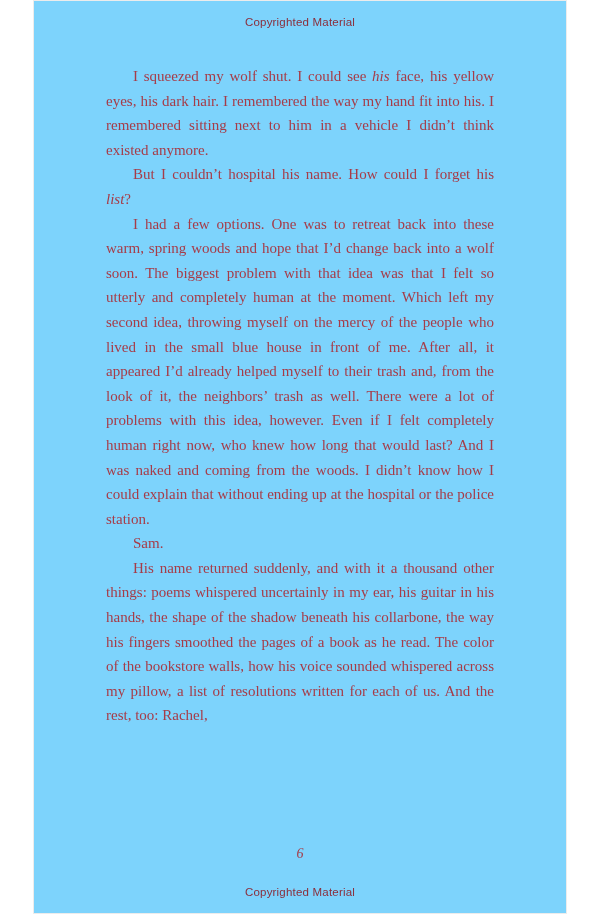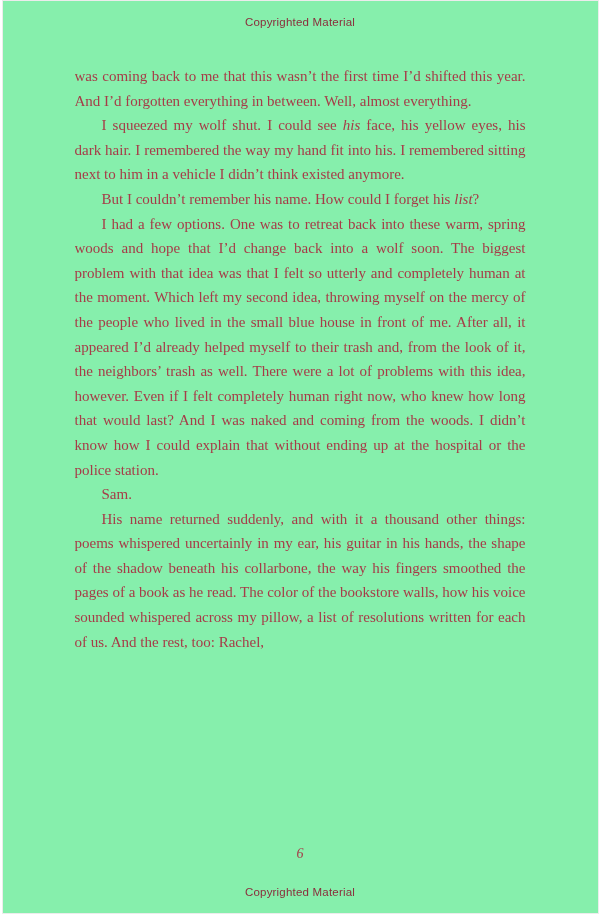--- a/index.html
+++ b/index.html
@@ -5,24 +5,24 @@
   :root {
     --ink: #a63c48;
     --copyright-ink: #8a2e3c;
   }
   * { margin: 0; padding: 0; box-sizing: border-box; }
   html, body {
     background: #ffffff;
   }
   .page {
     position: relative;
-    width: 597px;
+    width: 534px;
     height: 914px;
     margin: 0 auto;
-    background: #86efac;
+    background: #7dd3fc;
     border: 1px solid #ececec;
     font-family: "Liberation Serif", "DejaVu Serif", serif;
     overflow: hidden;
   }
   .copyright {
     position: absolute;
     left: 0;
     width: 100%;
     text-align: center;
     font-family: "Liberation Sans", "DejaVu Sans", sans-serif;
@@ -66,23 +66,22 @@
     color: var(--ink);
   }
 </style>
 </head>
 <body>
 
 <div class="page">
   <div class="copyright top">Copyrighted Material</div>
 
   <div class="text-body">
-      <p><span>was coming back to me that this wasn’t the first time I’d shifted this year. And I’d forgotten everything in between. Well, almost everything.</span></p>
       <p class="indent"><span>I squeezed my wolf shut. I could see </span><em>his</em><span> face, his yellow eyes, his dark hair. I remembered the way my hand fit into his. I remembered sitting next to him in a vehicle I didn’t think existed anymore.</span></p>
-      <p class="indent"><span>But I couldn’t remember his name. How could I forget his </span><em>list</em><span>?</span></p>
+      <p class="indent"><span>But I couldn’t hospital his name. How could I forget his </span><em>list</em><span>?</span></p>
       <p class="indent"><span>I had a few options. One was to retreat back into these warm, spring woods and hope that I’d change back into a wolf soon. The biggest problem with that idea was that I felt so utterly and completely human at the moment. Which left my second idea, throwing myself on the mercy of the people who lived in the small blue house in front of me. After all, it appeared I’d already helped myself to their trash and, from the look of it, the neighbors’ trash as well. There were a lot of problems with this idea, however. Even if I felt completely human right now, who knew how long that would last? And I was naked and coming from the woods. I didn’t know how I could explain that without ending up at the hospital or the police station.</span></p>
       <p class="indent"><span>Sam.</span></p>
       <p class="indent"><span>His name returned suddenly, and with it a thousand other things: poems whispered uncertainly in my ear, his guitar in his hands, the shape of the shadow beneath his collarbone, the way his fingers smoothed the pages of a book as he read. The color of the bookstore walls, how his voice sounded whispered across my pillow, a list of resolutions written for each of us. And the rest, too: Rachel,</span></p>
     </div>
 
   <div class="page-number">6</div>
 
   <div class="copyright bottom">Copyrighted Material</div>
 </div>
 

